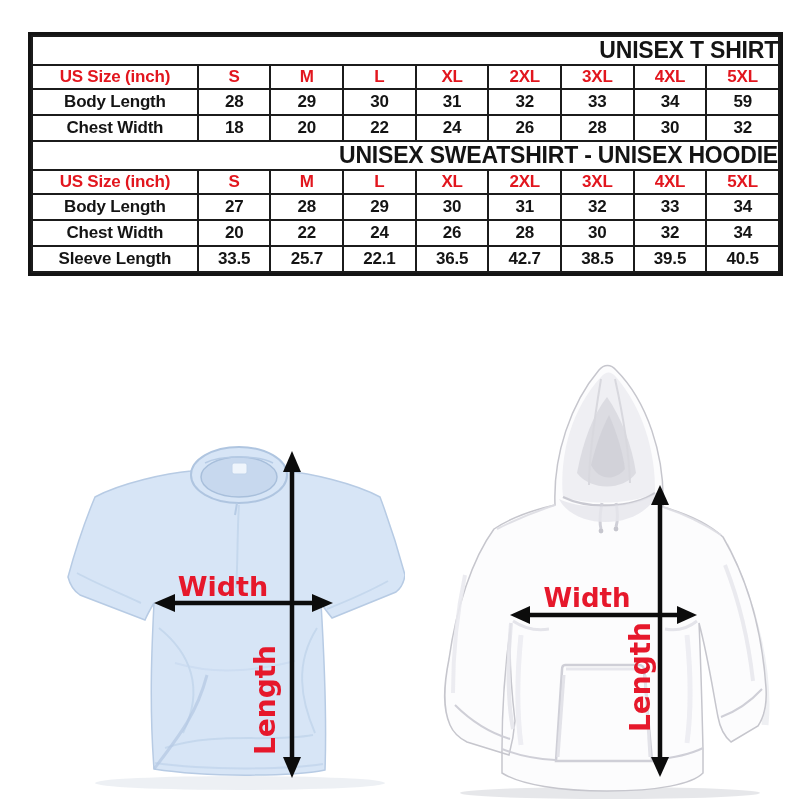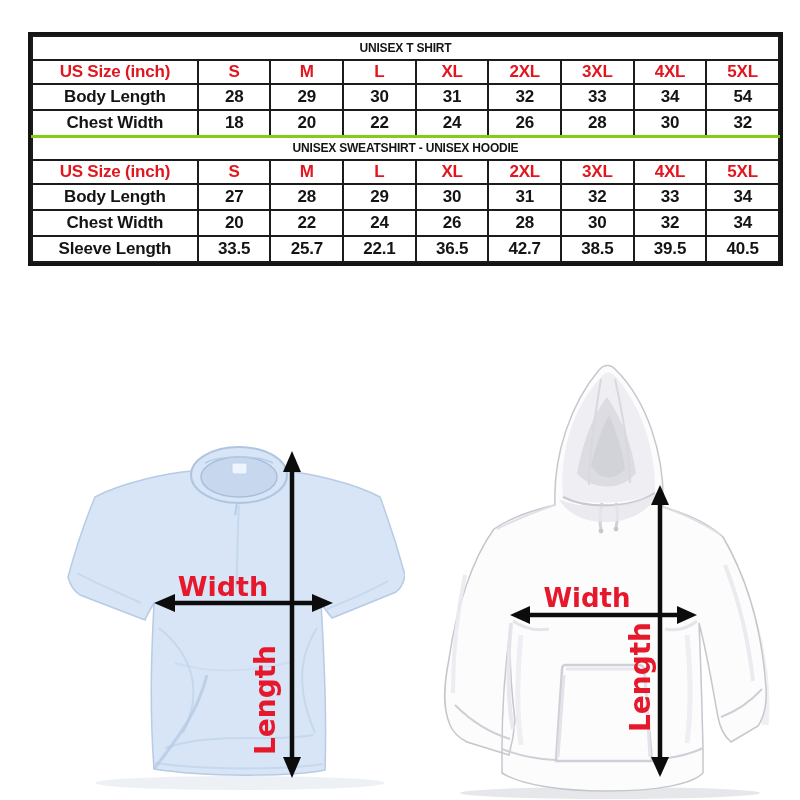--- a/index.html
+++ b/index.html
@@ -23,23 +23,23 @@
     border:3px solid #141414;background:#fff;
   }
   table.size-table{border-collapse:collapse;width:100%;table-layout:fixed;}
   table.size-table td{
     border:2px solid var(--line);
     text-align:center;vertical-align:middle;
     font-weight:bold;color:#141414;
     font-size:17px;padding:0;height:26px;
     letter-spacing:-0.2px;
   }
-  tr.title-row td{height:24px;font-size:12px;}
+  tr.title-row td{height:24px;font-size:23px;text-align:right;}
   tr.header-row td{height:24px;color:var(--table-red);}
-  tr.section-sep td{border-top:3px solid #84cc16;}
+  tr.section-sep td{border-top:1px solid #84cc16;}
   .figures{position:absolute;inset:0;text-align:center;}
   svg.fig{position:absolute;}
   #tshirt-fig{left:55px;top:413px;width:350px;height:385px;}
   #hoodie-fig{left:425px;top:345px;width:370px;height:455px;}
   .dim-label{
     font-family:"DejaVu Sans",sans-serif;
     font-weight:bold;
     fill:var(--label-red);
   }
   .arrow-line{stroke:var(--arrow);stroke-width:4.5;}
@@ -73,21 +73,21 @@
           </tr>
           <tr>
             <td>Body Length</td>
             <td>28</td>
             <td>29</td>
             <td>30</td>
             <td>31</td>
             <td>32</td>
             <td>33</td>
             <td>34</td>
-            <td>54</td>
+            <td>59</td>
           </tr>
           <tr>
             <td>Chest Width</td>
             <td>18</td>
             <td>20</td>
             <td>22</td>
             <td>24</td>
             <td>26</td>
             <td>28</td>
             <td>30</td>

